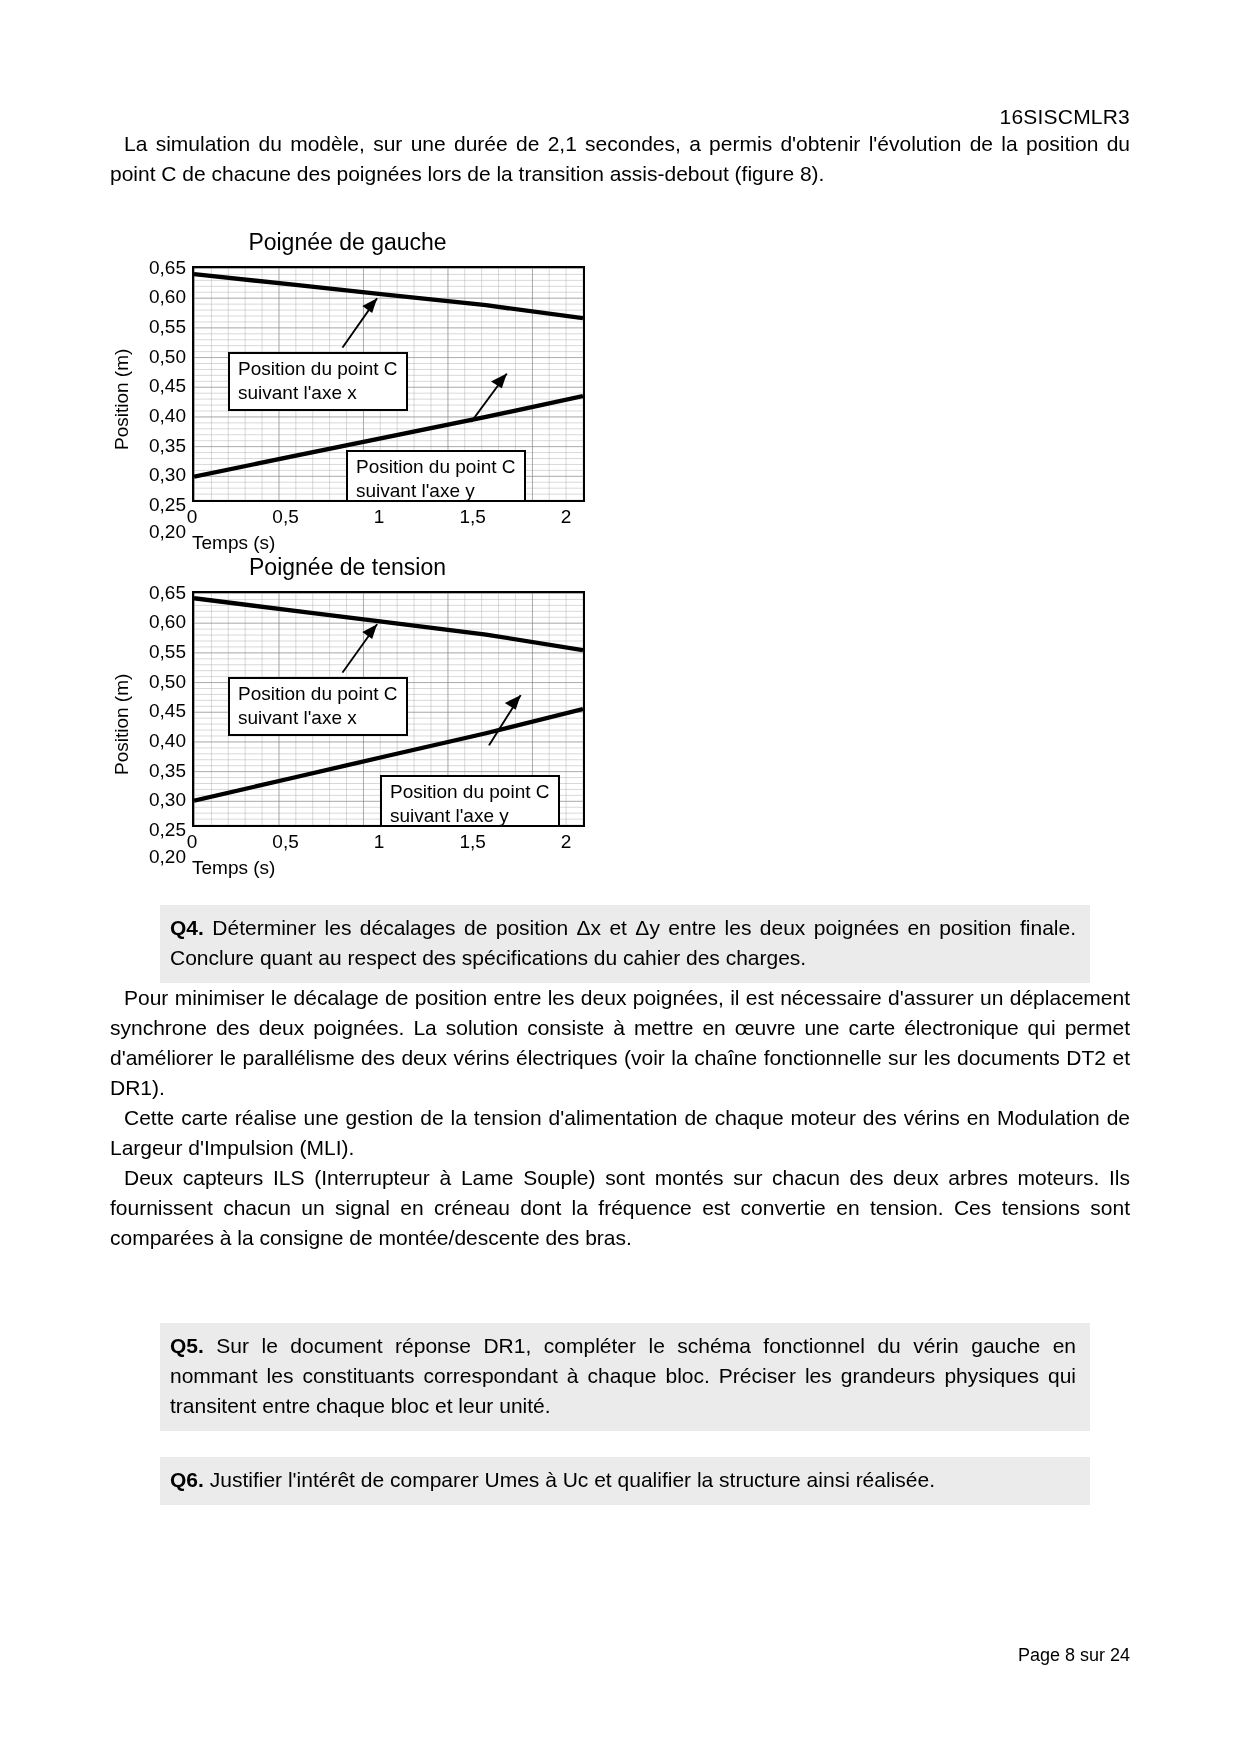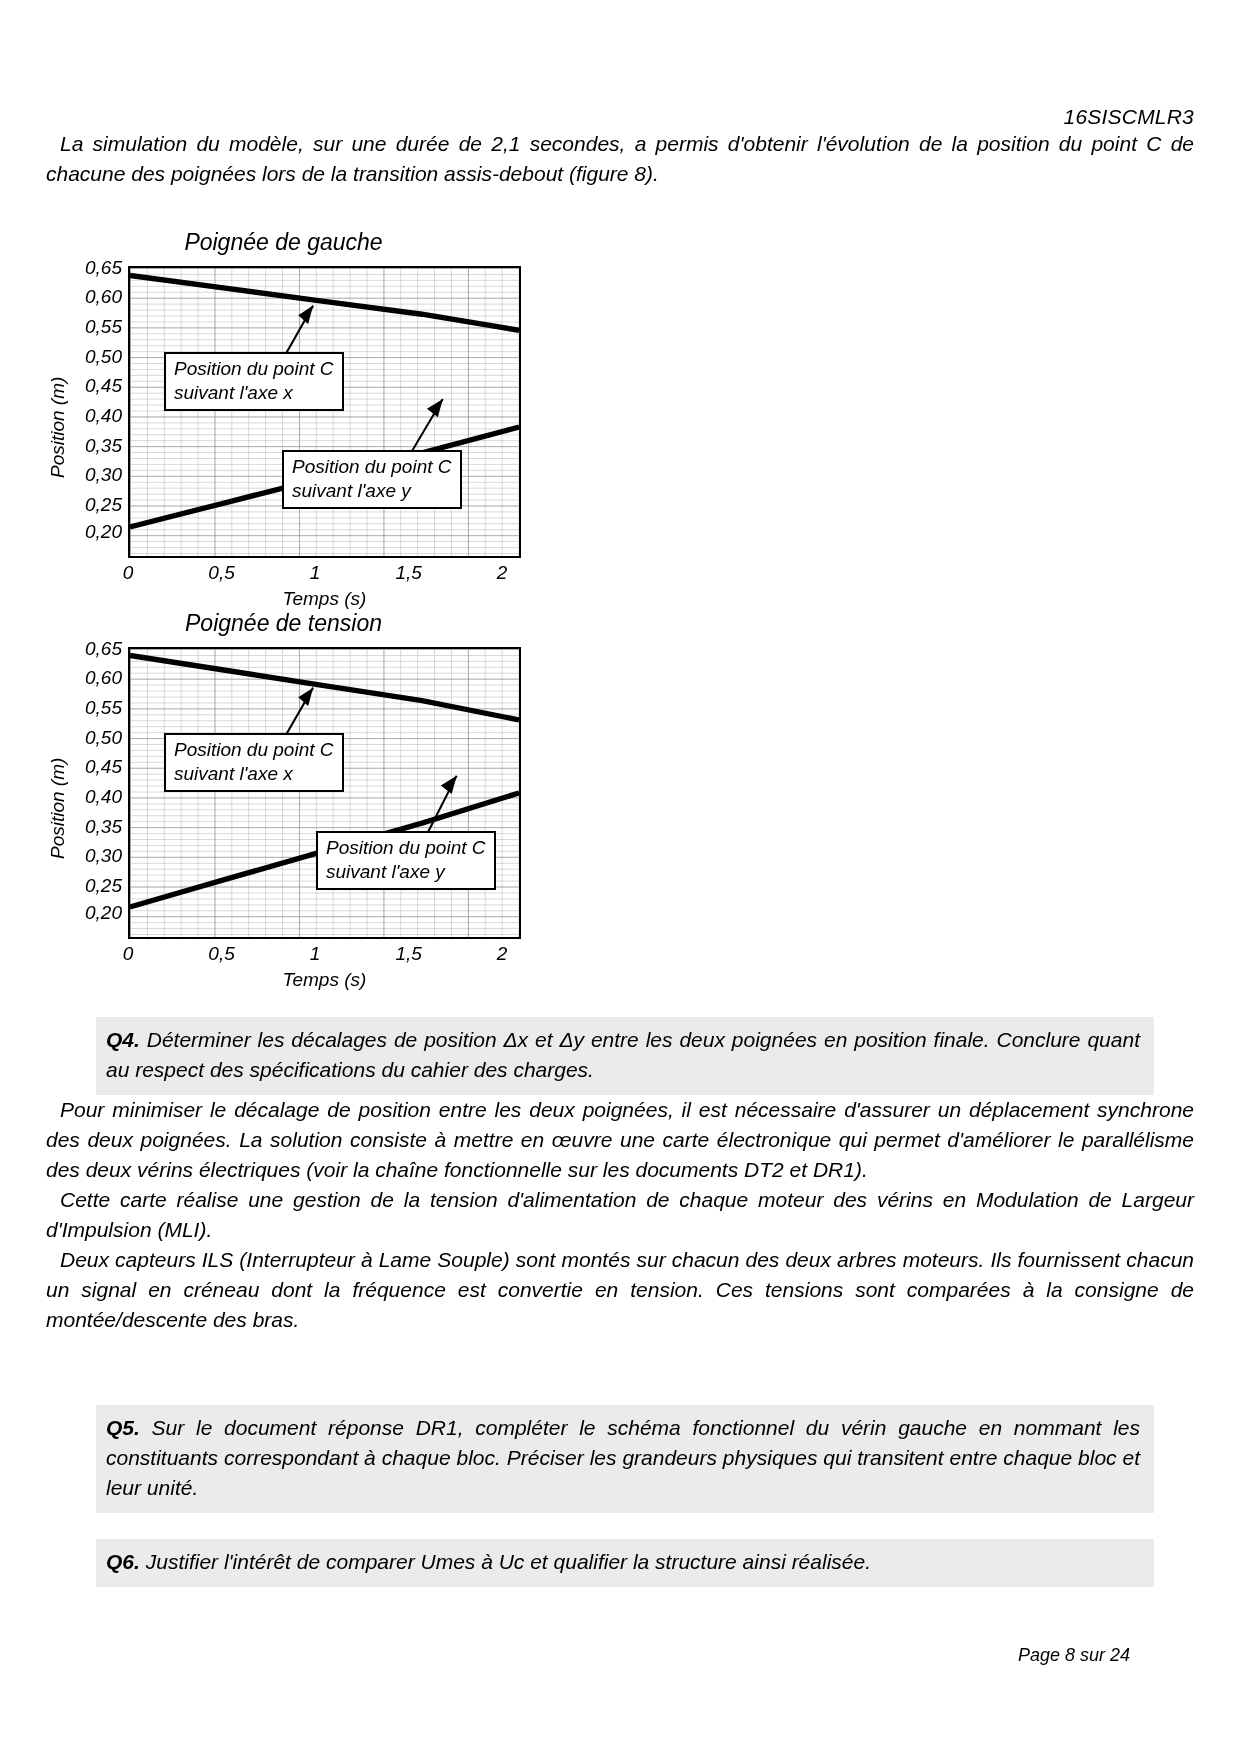--- a/index.html
+++ b/index.html
@@ -12,22 +12,21 @@
     height: 1754px;
     font-family: "Liberation Sans", sans-serif;
     color: #000000;
     position: relative;
   }
   .page {
     position: relative;
     width: 1240px;
     height: 1754px;
     box-sizing: border-box;
-    padding: 0 46px;
-    font-style: italic;
+    padding: 0 110px;
   }
   .header-code {
     text-align: right;
     font-size: 21px;
     padding-top: 105px;
     letter-spacing: 0.2px;
   }
   p.body-text {
     font-size: 21px;
     line-height: 30px;
@@ -75,21 +74,21 @@
   }
   .ytick {
     position: absolute;
     right: 6px;
     transform: translateY(-50%);
     white-space: nowrap;
   }
   .plot {
     position: relative;
     flex: 1;
-    height: 292px;
+    height: 236px;
     border: 2px solid #000;
     box-sizing: border-box;
     background-color: #ffffff;
     background-image:
       linear-gradient(to right, rgba(120,120,120,0.45) 1px, transparent 1px),
       linear-gradient(to bottom, rgba(120,120,120,0.45) 1px, transparent 1px),
       linear-gradient(to right, rgba(170,170,170,0.45) 1px, transparent 1px),
       linear-gradient(to bottom, rgba(170,170,170,0.45) 1px, transparent 1px);
     background-size:
       84.5px 29.7px,
@@ -118,21 +117,21 @@
     height: 26px;
     margin-left: 82px;
     font-size: 19px;
   }
   .xtick {
     position: absolute;
     transform: translateX(-50%);
     top: 4px;
   }
   .xlabel {
-    text-align: center;
+    text-align: left;
     font-size: 19px;
     margin-left: 82px;
     margin-top: 4px;
   }
   .figure-caption {
     text-align: center;
     font-size: 21px;
     margin-top: 22px;
   }
   .question {

